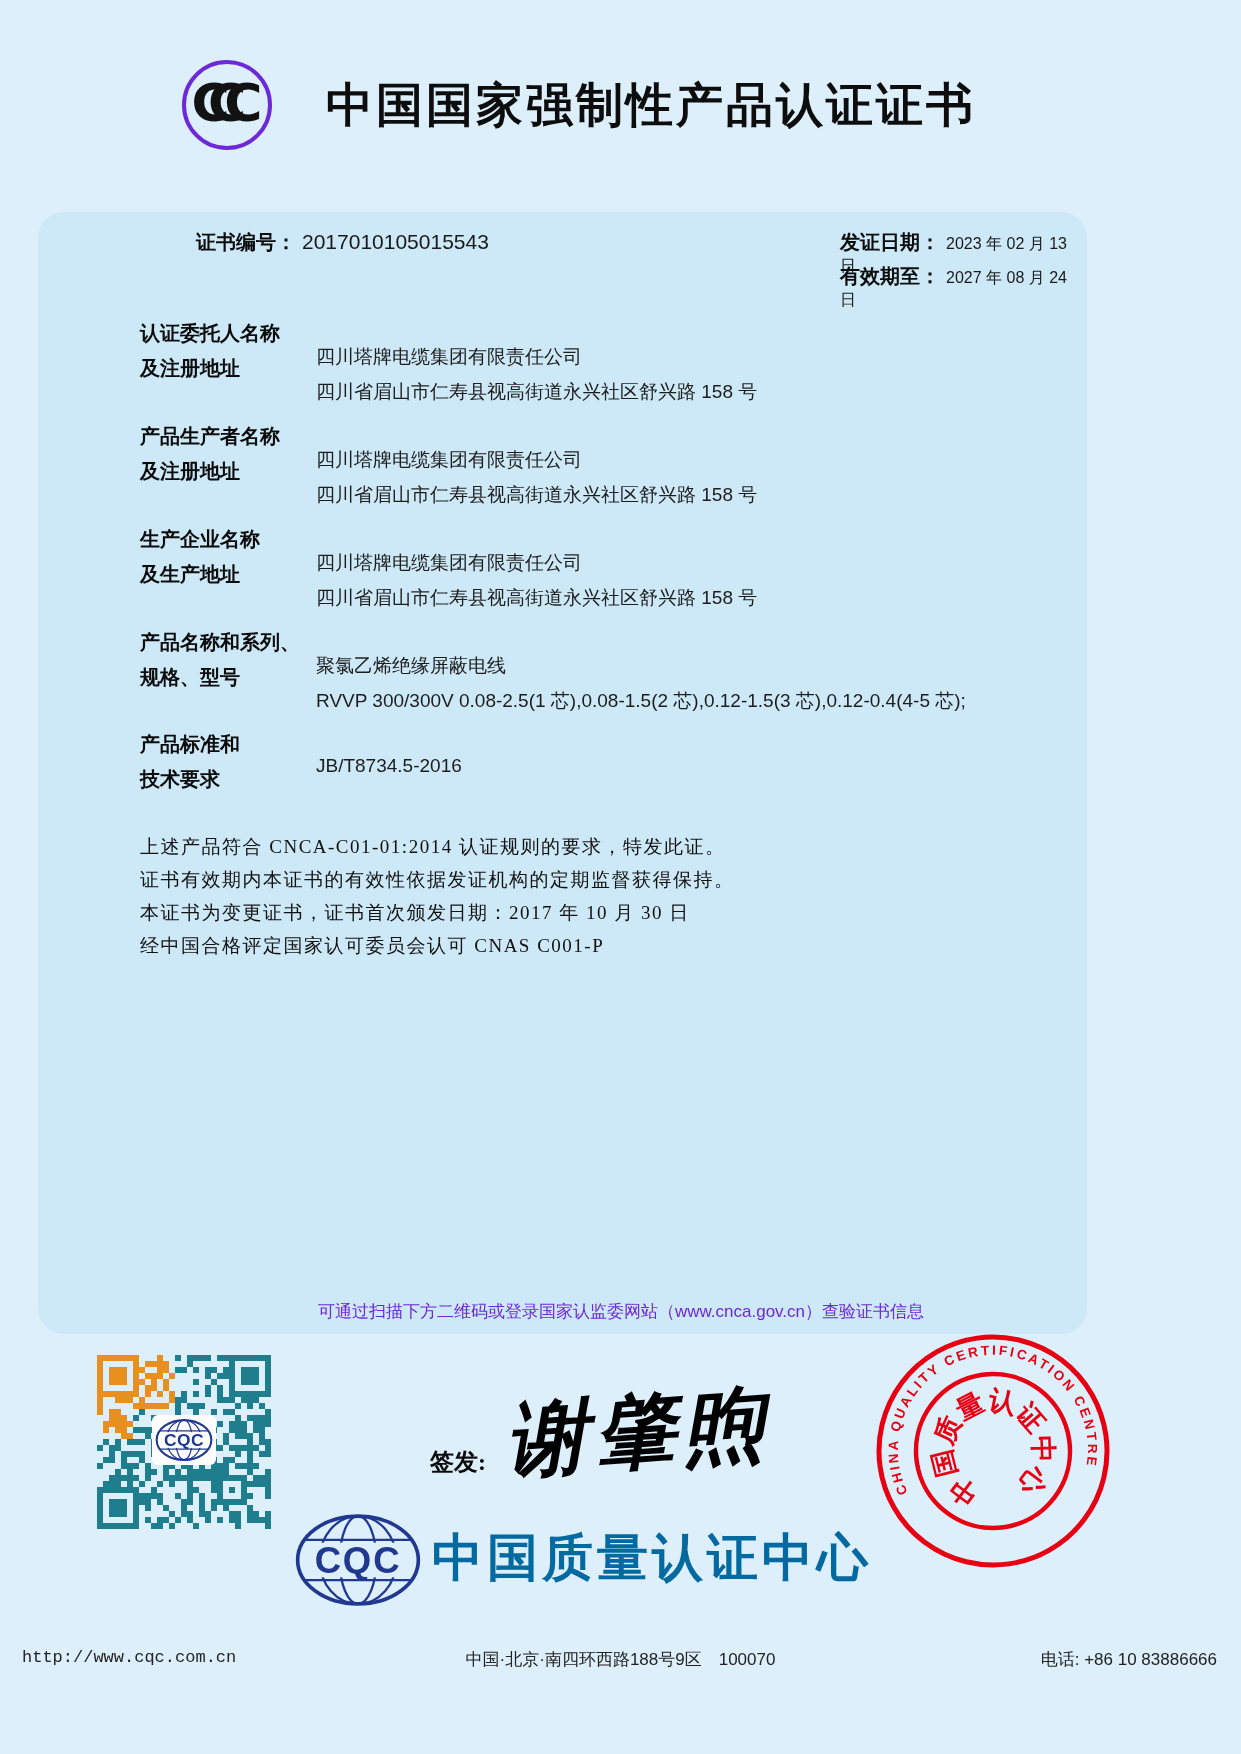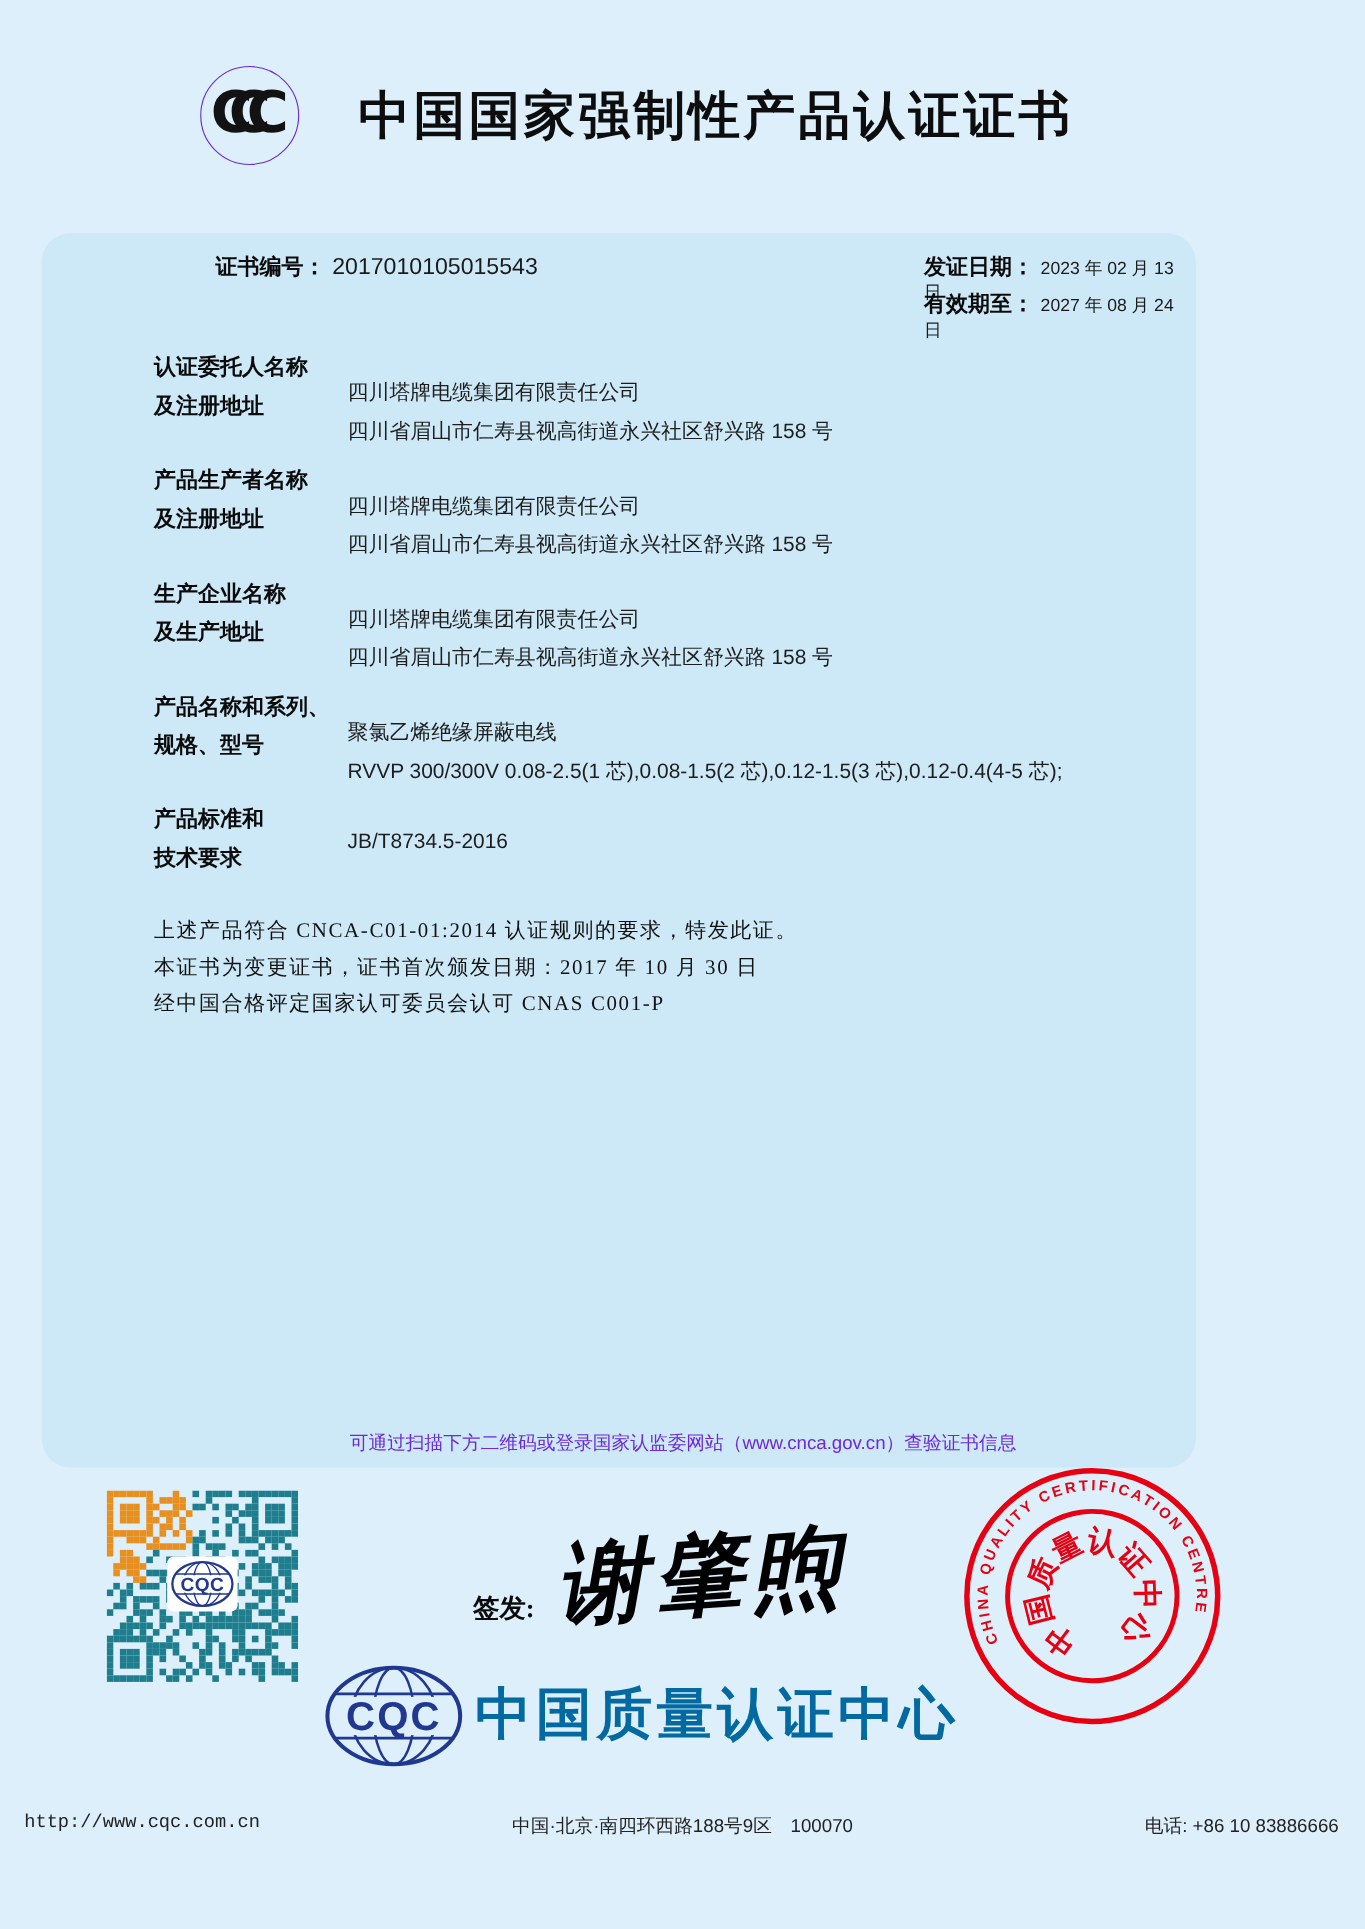--- a/index.html
+++ b/index.html
@@ -1,19 +1,19 @@
 <!DOCTYPE html>
 <html><head>
 <meta charset="utf-8">
 <style>
   html,body{margin:0;padding:0;}
   .page{position:relative;width:1241px;height:1754px;background:#dceffb;overflow:hidden;
         font-family:"Liberation Sans",sans-serif;color:#111;}
   
-  .ccc-logo{position:absolute;left:182px;top:60px;width:90px;height:90px;border:1px solid #6d28d9;
+  .ccc-logo{position:absolute;left:182px;top:60px;width:90px;height:90px;border:4px solid #6d28d9;
             border-radius:50%;display:flex;align-items:center;justify-content:center;box-sizing:border-box;}
   .ccc-logo span{font-family:"DejaVu Sans",sans-serif;font-weight:900;font-size:52px;color:#121212;
                  letter-spacing:-0.42em;margin-right:0.42em;margin-top:-4px;}
   .page-title{position:absolute;left:326px;top:74px;margin:0;font-size:47px;font-weight:900;
               letter-spacing:3px;color:#0d0d0d;font-family:"Liberation Sans",sans-serif;}
   
   .card{position:absolute;left:38px;top:212px;width:1049px;height:1122px;background:#cde8f6;border-radius:26px;}
   .kai{font-family:"Liberation Serif","DejaVu Serif",serif;}
   .kai-label{font-family:"Liberation Serif","DejaVu Serif",serif;font-weight:bold;font-size:20px;color:#0b0b0b;}
   .cert-no-row{position:absolute;left:158px;top:17px;}
@@ -122,20 +122,21 @@
         <span class="fvalue">JB/T8734.5-2016</span>
         </div>
       <div class="frow">
           <span class="flabel">技术要求</span>
         <span class="fvalue"></span>
         </div>
     </div>
 
     <div class="statement kai">
       <div>上述产品符合 CNCA-C01-01:2014 认证规则的要求，特发此证。</div>
+      <div>证书有效期内本证书的有效性依据发证机构的定期监督获得保持。</div>
       <div>本证书为变更证书，证书首次颁发日期：2017 年 10 月 30 日</div>
       <div>经中国合格评定国家认可委员会认可 CNAS C001-P</div>
     </div>
 
     <div class="qr-note">可通过扫描下方二维码或登录国家认监委网站（www.cnca.gov.cn）查验证书信息</div>
   </section>
 
   <div class="qr-wrap">
     <svg id="qr-svg" width="174" height="174">
         <rect x="0" y="0" width="6" height="6" fill="#e78f1f"></rect>

